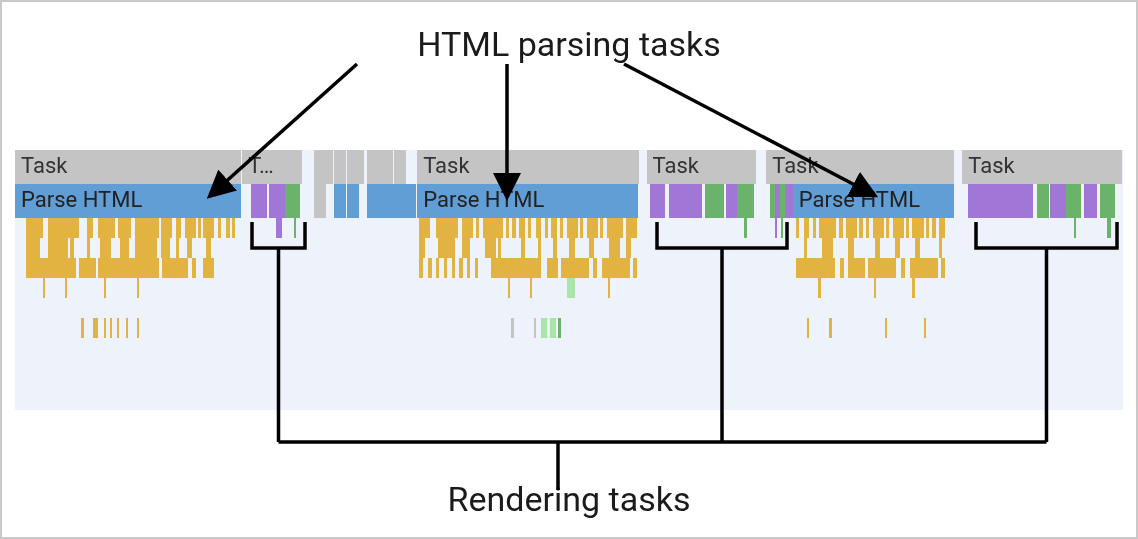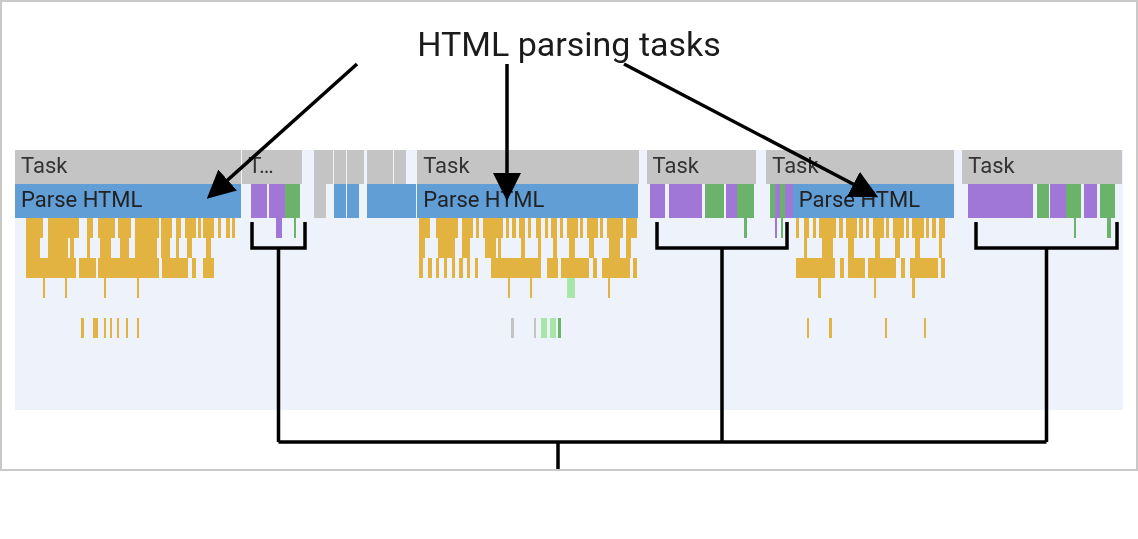--- a/index.html
+++ b/index.html
@@ -3,21 +3,21 @@
 <meta charset="utf-8">
 <style>
   * { box-sizing: border-box; }
   body {
     margin: 0;
     font-family: -apple-system, "Segoe UI", Roboto, Arial, sans-serif;
     background: #fff;
   }
   .frame {
     width: 1138px;
-    height: 471px;
+    height: 539px;
     border: 2px solid #c9c9c9;
     position: relative;
     overflow: hidden;
   }
   .label-top {
     position: absolute;
     top: 22px;
     left: 50%;
     transform: translateX(-50%);
     font-size: 34px;
@@ -97,20 +97,21 @@
   .fc-grey   { background: #c4c4c4; }
   .fc-purple { background: #a076d6; }
   .fc-dgreen { background: #6bb36b; }
 </style>
 </head>
 <body>
 
 <div class="frame">
 
   <div class="label-top">HTML parsing tasks</div>
+  <div class="label-bottom">Rendering tasks</div>
 
   <svg class="svg-layer" viewBox="0 0 1138 539">
     <defs>
       <marker id="arrowhead" markerWidth="8" markerHeight="8" refX="6" refY="4" orient="auto">
         <path d="M0,0 L8,4 L0,8 Z" fill="#000"></path>
       </marker>
     </defs>
     <g id="top-arrows" stroke="#000" stroke-width="3.5" fill="none">
         <line x1="355" y1="62" x2="210" y2="192" marker-end="url(#arrowhead)"></line>
         <line x1="505" y1="62" x2="505" y2="192" marker-end="url(#arrowhead)"></line>

